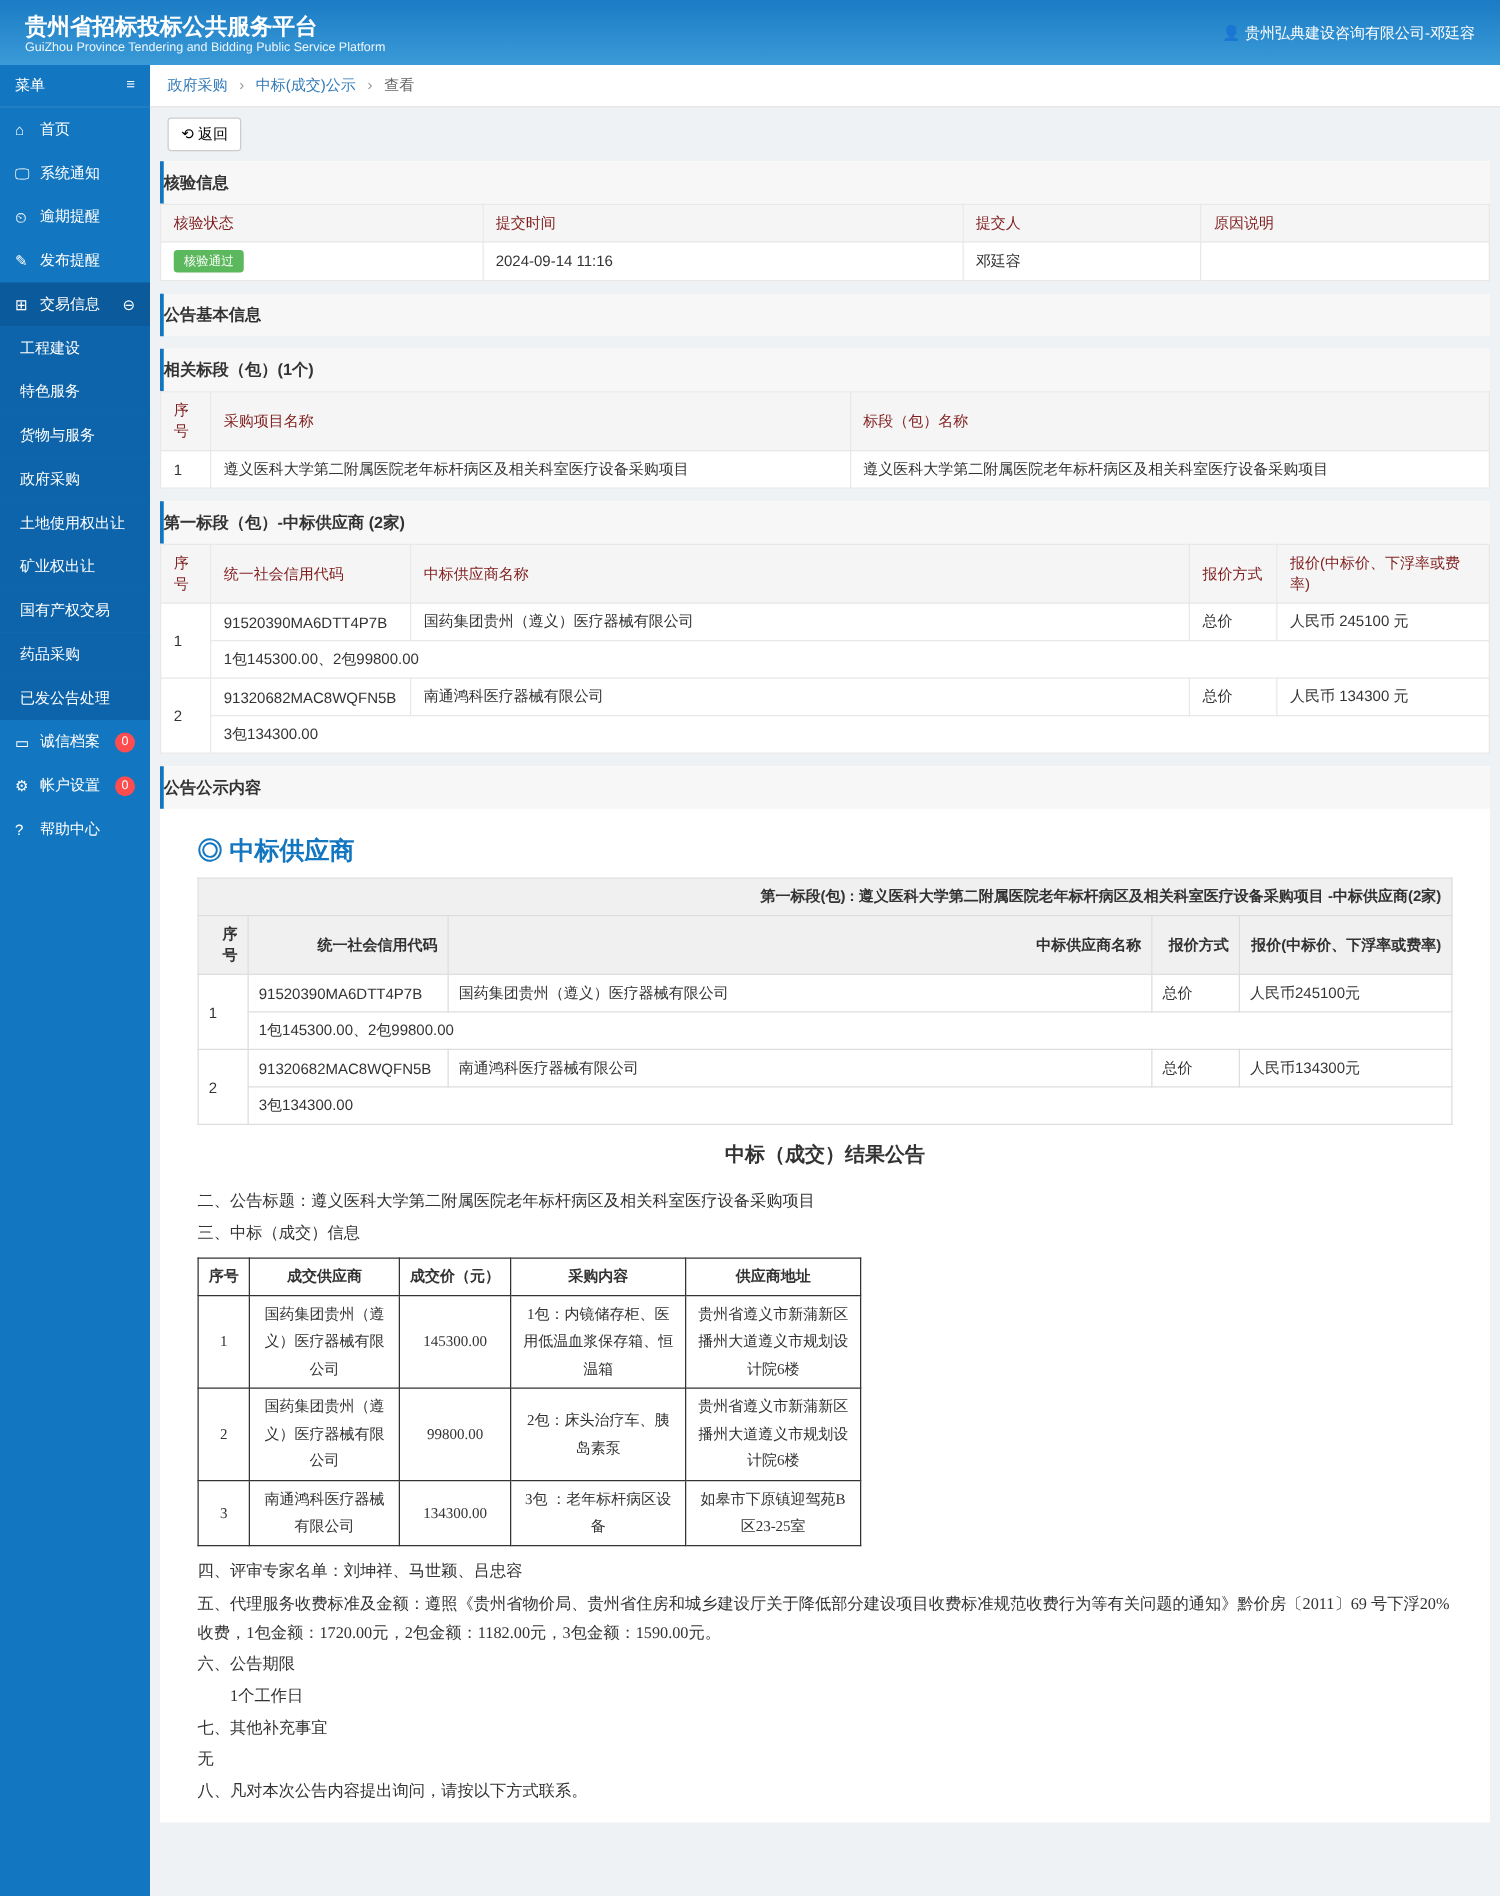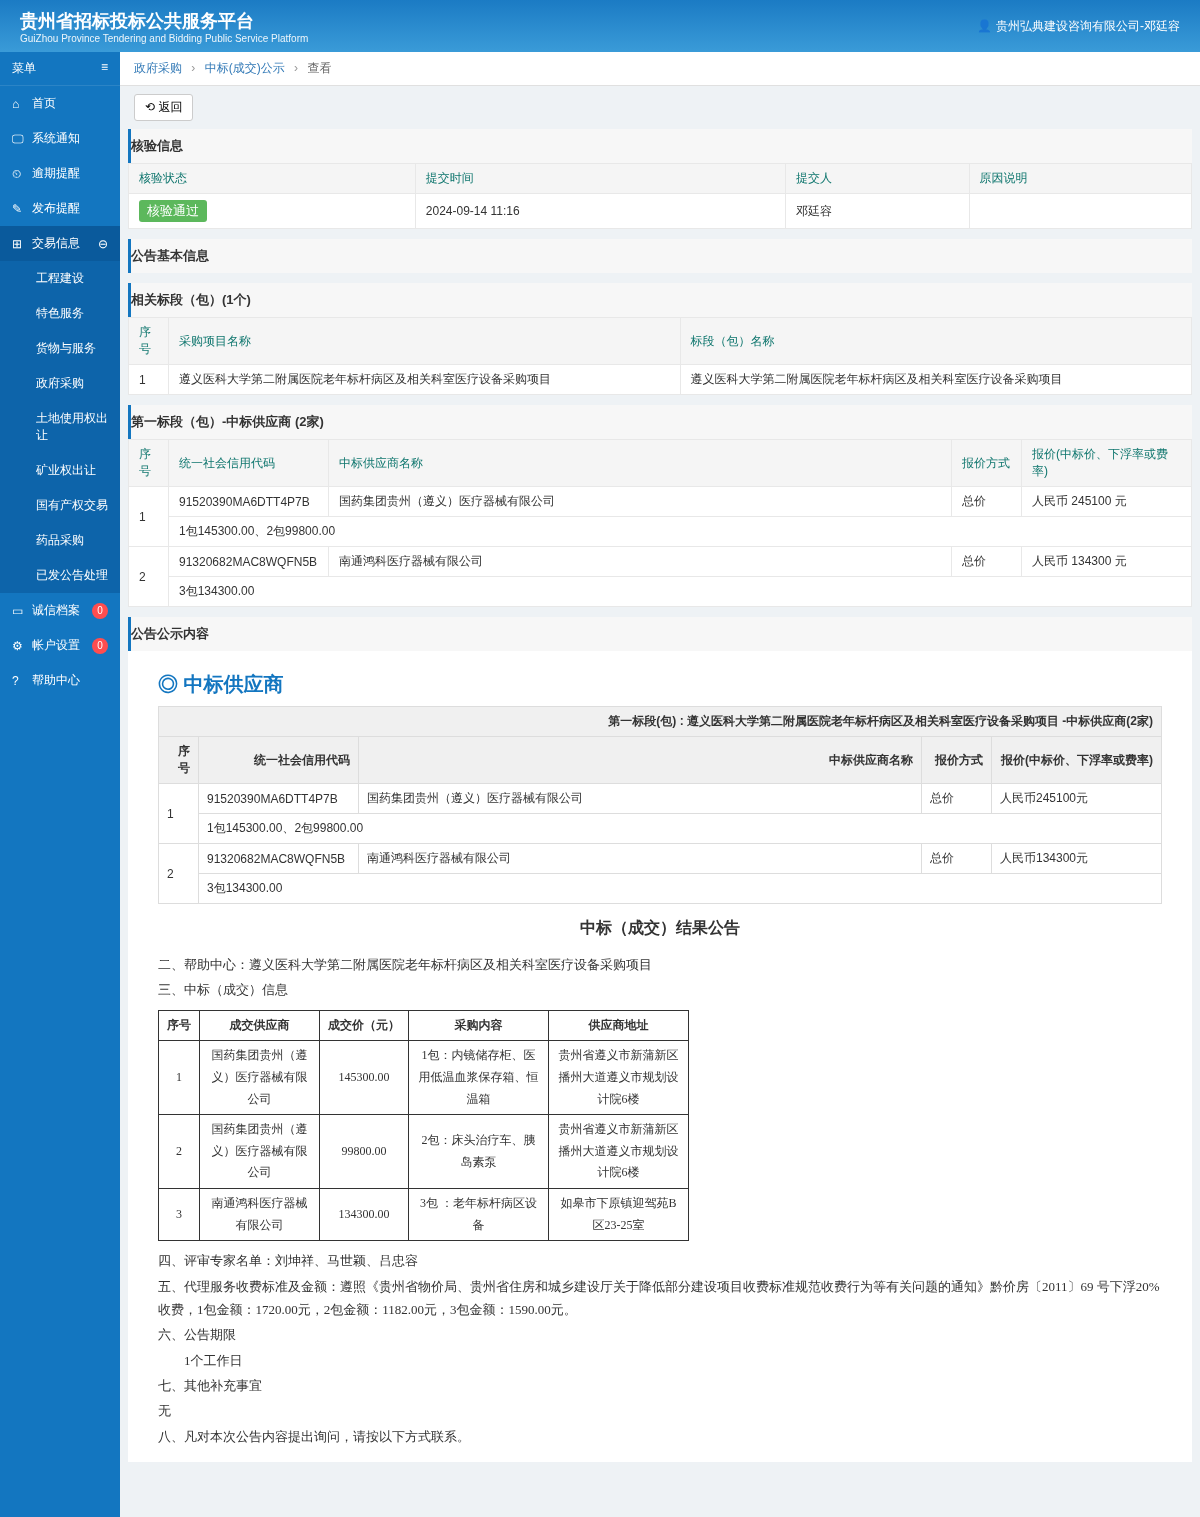--- a/index.html
+++ b/index.html
@@ -7,34 +7,34 @@
 .header { background: linear-gradient(to bottom, #1b7bc4, #3a9bd8); color: #fff; padding: 10px 20px; display: flex; justify-content: space-between; align-items: center; height: 52px; }
 .header-title { font-size: 18px; font-weight: bold; }
 .header-sub { font-size: 10px; opacity: 0.9; }
 .header-user { font-size: 12px; }
 .header-user::before { content: "👤 "; }
 .container { display: flex; }
 .sidebar { width: 120px; background: #1376c0; color: #fff; min-height: calc(100vh - 52px); }
 .menu-header { display:flex; justify-content:space-between; padding: 8px 12px; font-size: 12px; border-bottom: 1px solid rgba(255,255,255,0.1); }
 .menu-item { padding: 9px 12px; font-size: 12px; cursor: pointer; display: flex; align-items: center; gap: 6px; }
 .menu-item.active { background: #0a5a9c; }
-.menu-item.sub { padding-left: 36px; background: #0d64aa; }
+.menu-item.sub { padding-left: 16px; background: #0d64aa; }
 .menu-icon { width: 14px; display: inline-block; }
 .badge-dot { width: 16px; height: 16px; border-radius: 50%; background: #ff4d4f; color: #fff; font-size: 10px; display: inline-flex; align-items: center; justify-content: center; margin-left: auto; }
 .main { flex: 1; padding: 0; background: #eef2f5; }
 .breadcrumb { padding: 8px 14px; font-size: 12px; color: #666; background:#fff; border-bottom:1px solid #e0e0e0;}
 .breadcrumb span { color: #337ab7; }
 .breadcrumb .sep { color: #999; margin: 0 6px; }
 .back-btn { display: inline-block; margin: 8px 14px; padding: 4px 10px; border: 1px solid #ccc; border-radius: 3px; background: #fff; cursor: pointer; font-size: 12px; }
 .panel { background: #fff; margin: 0 8px 10px; }
 .panel-title { padding: 8px 0; font-size: 13px; font-weight: bold; border-left: 3px solid #1376c0; background:#f7f7f7; }
 .info-table { width: 100%; border-collapse: collapse; }
 .info-table th, .info-table td { border: 1px solid #e8e8e8; padding: 6px 10px; text-align: left; font-size: 12px; }
-.info-table th { background: #f5f5f5; font-weight: normal; color: #0f766e; }
-.status-pass { display: inline-block; background: #5cb85c; color: #fff; padding: 2px 8px; border-radius: 3px; font-size: 13px; }
+.info-table th { background: #f5f5f5; font-weight: normal; color: #7f1d1d; }
+.status-pass { display: inline-block; background: #5cb85c; color: #fff; padding: 2px 8px; border-radius: 3px; font-size: 10px; }
 .label-cell { background: #f5f5f5; text-align: right; width: 110px; color: #555; }
 .content-body { padding: 12px 30px; }
 .supplier-title { color: #1376c0; font-size: 20px; font-weight: bold; padding: 8px 0; }
 .supplier-title::before { content: "◎ "; }
 .inner-table { width: 100%; border-collapse: collapse; margin-bottom: 12px; }
 .inner-table th, .inner-table td { border: 1px solid #ddd; padding: 6px 8px; font-size: 12px; }
 .inner-table th { background: #f0f0f0; text-align: right; }
 .announcement-title { text-align: center; font-size: 16px; font-weight: bold; margin: 14px 0; }
 .ann-body { font-size: 13px; line-height: 1.8; font-family: SimSun, serif; }
 .ann-body p { margin: 2px 0; }
@@ -238,21 +238,21 @@
                 <td>人民币134300元</td>
               </tr>
               <tr>
                 <td colspan="4">3包134300.00</td>
               </tr>
             </tbody>
         </table>
 
         <div class="announcement-title">中标（成交）结果公告</div>
         <div class="ann-body">
-          <p>二、帮助中心：遵义医科大学第二附属医院老年标杆病区及相关科室医疗设备采购项目</p>
+          <p>二、公告标题：遵义医科大学第二附属医院老年标杆病区及相关科室医疗设备采购项目</p>
           <p>三、中标（成交）信息</p>
           <table class="result-table">
             <tbody>
                 <tr>
               <th>序号</th>
               <th>成交供应商</th>
               <th>成交价（元）</th>
               <th>采购内容</th>
               <th>供应商地址</th>
             </tr>

